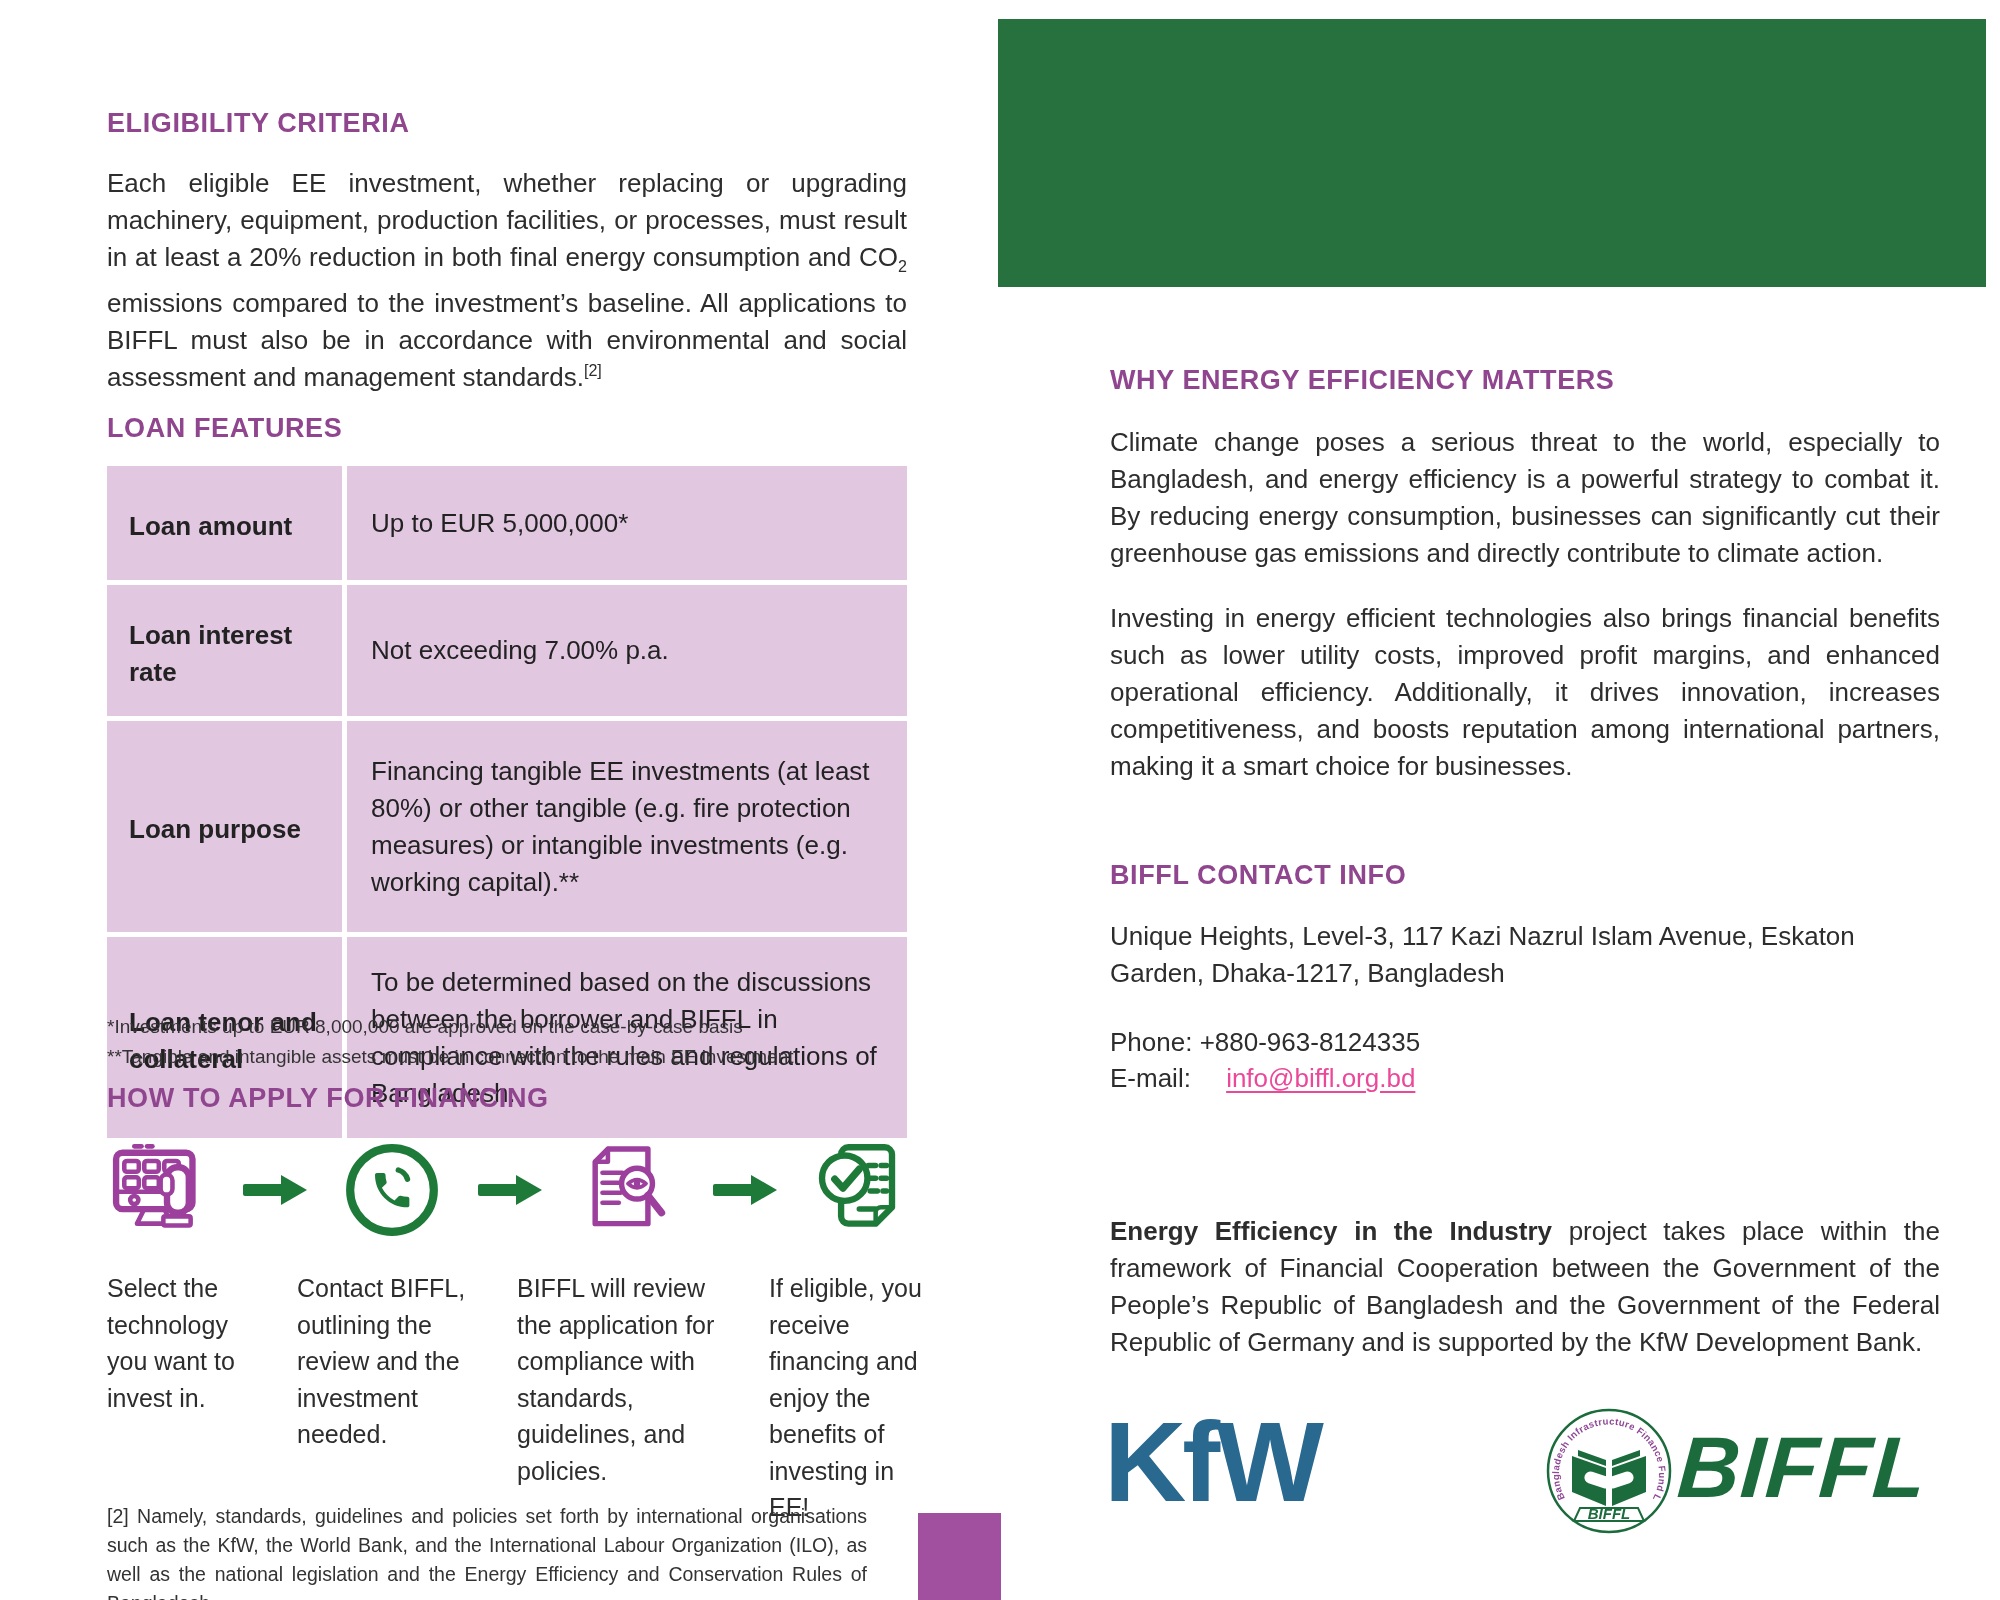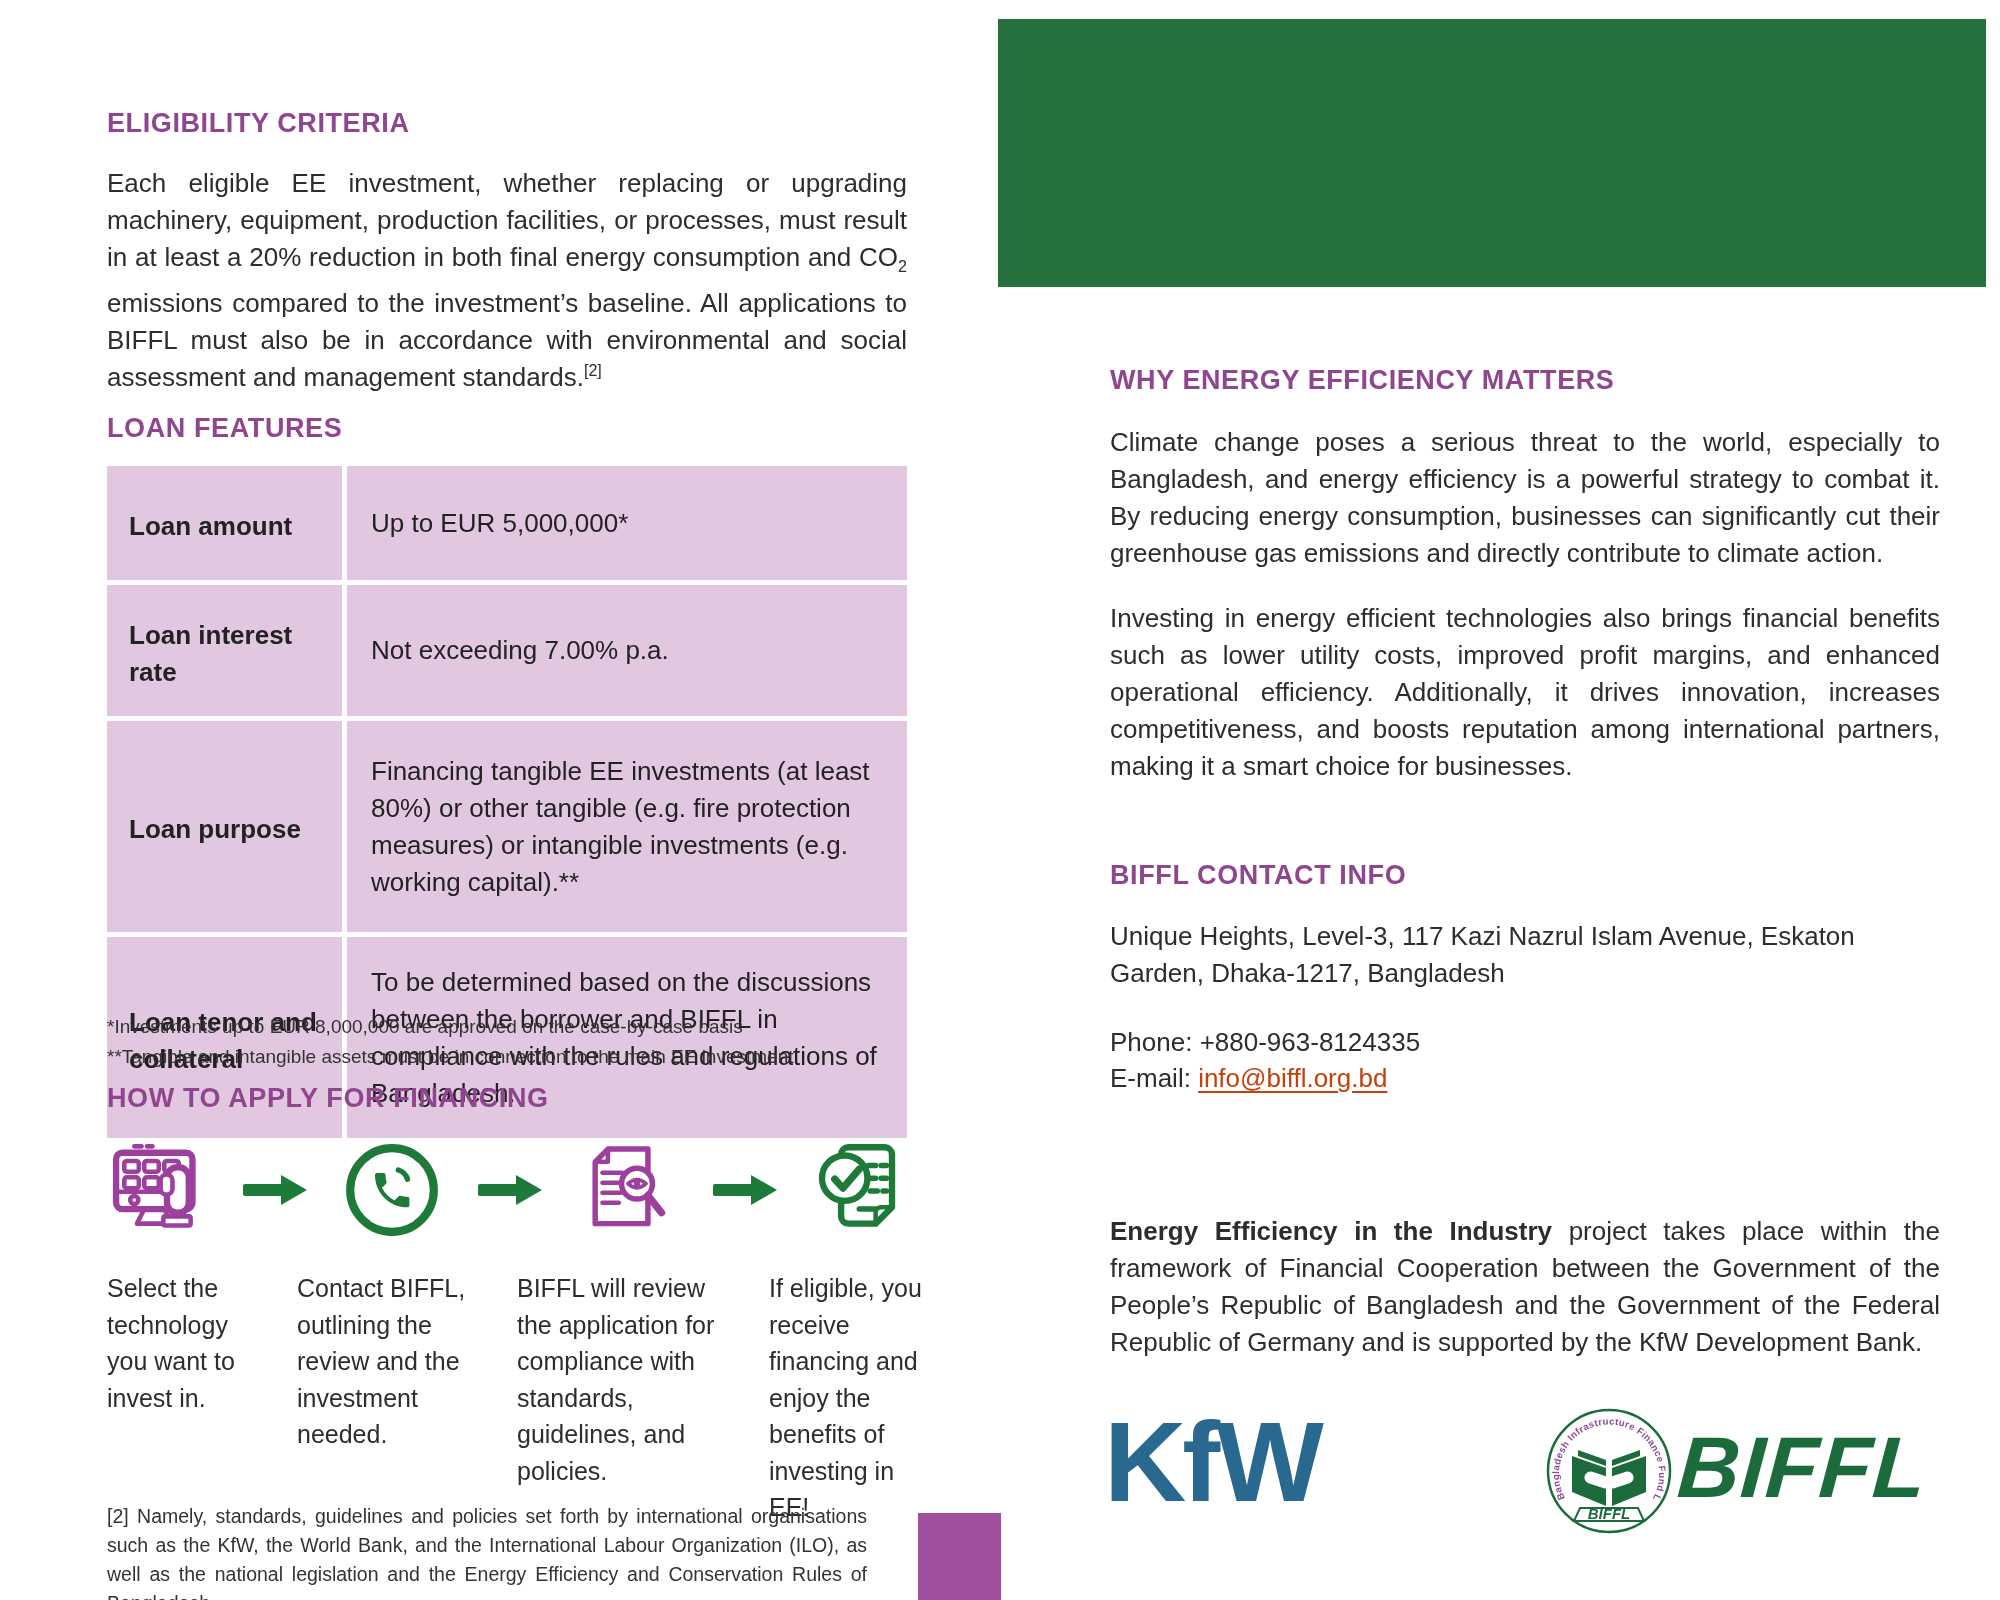--- a/index.html
+++ b/index.html
@@ -38,21 +38,21 @@
   .step-icon-box{width:100px;height:100px;flex:0 0 auto;}
   .arrow-box{width:64px;height:40px;flex:0 0 auto;}
   .steps-text{left:0;top:1270px;width:800px;height:230px;position:absolute;}
   .step-text{position:absolute;top:0;font-size:25px;line-height:36.5px;color:#2d2d2d;}
   .footnote2{font-size:19.5px;line-height:29px;text-align:justify;color:#333;margin:0;}
 
   
   #green-banner{left:998px;top:19px;width:988px;height:268px;background:#27713F;}
   #right-col{left:1110px;top:0;width:830px;height:1600px;}
   .contact-line{font-size:26px;line-height:36px;color:#2d2d2d;}
-  .email-link{text-decoration:underline;text-underline-offset:4px;color:#c2410c;cursor:pointer;}
+  .email-link{text-decoration:underline;text-underline-offset:4px;color:#ec4899;cursor:pointer;margin-left:28px;}
 
   .kfw-logo{
     font-size:114px;font-weight:700;letter-spacing:-4px;color:#29688F;
     line-height:100px;
   }
   .biffl-wordmark{
     font-size:86px;font-weight:800;font-style:italic;color:#1B6B3C;
     letter-spacing:1px;line-height:90px;transform:skewX(-4deg);
   }
   #purple-square{left:918px;top:1513px;width:83px;height:87px;background:#A150A0;}

